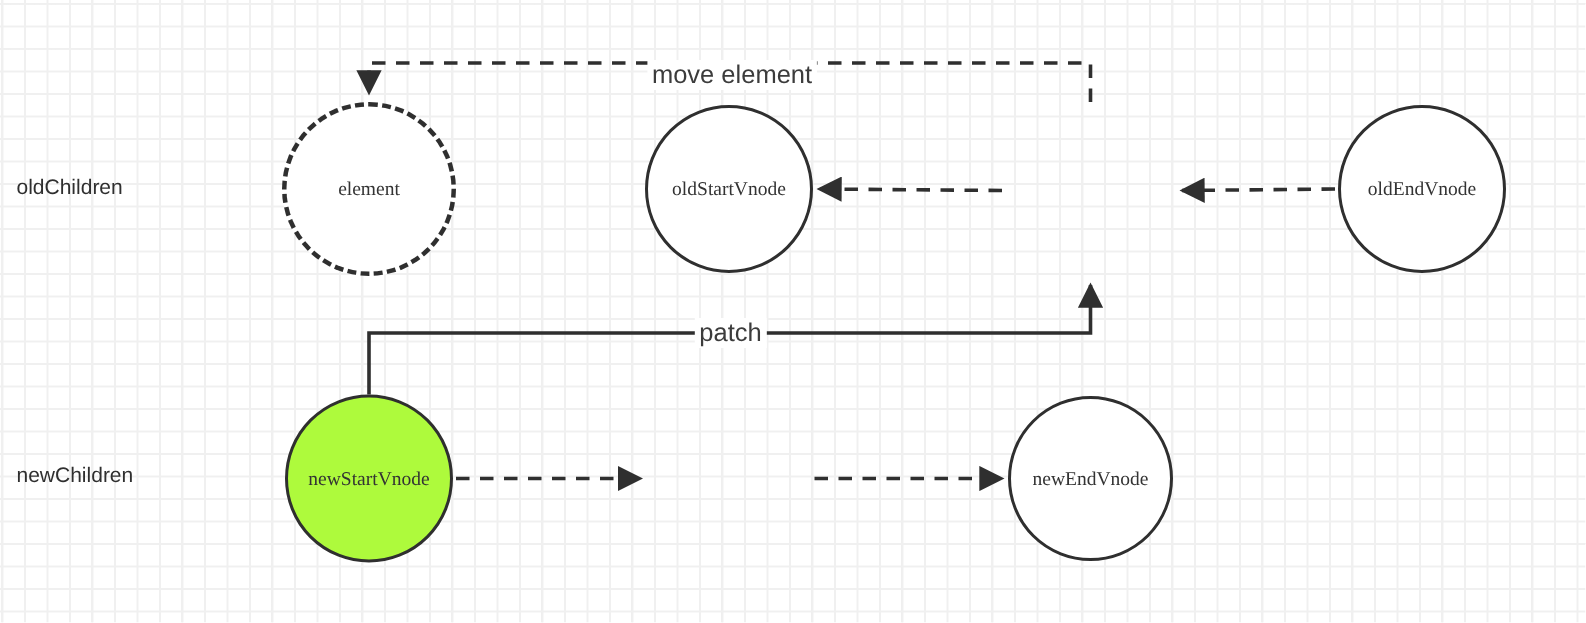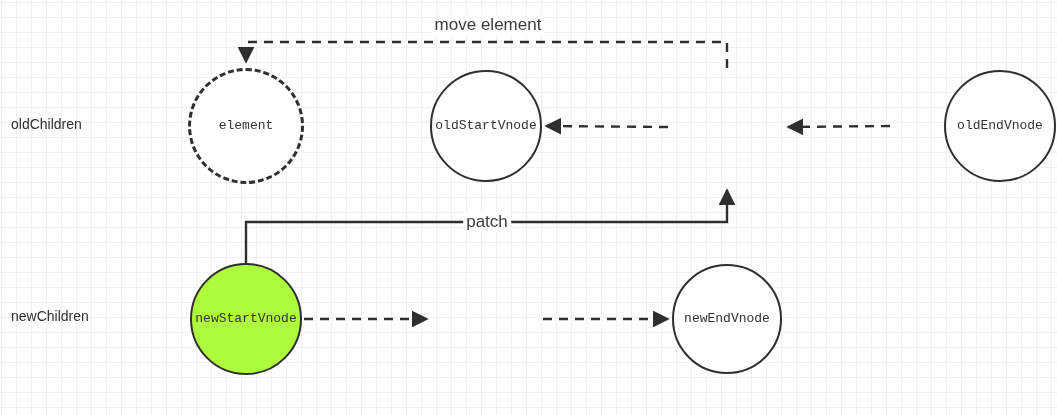--- a/index.html
+++ b/index.html
@@ -31,21 +31,21 @@
   }
   .node {
     position: absolute;
     border-radius: 50%;
     box-sizing: border-box;
     display: flex;
     align-items: center;
     justify-content: center;
     color: #333333;
     font-size: 13px;
-    font-family: Liberation Mono, monospace;
+    font-family: Liberation Serif, serif;
     text-align: center;
     line-height: 1.1;
     z-index: 3;
   }
   .node-solid {
     border: 2px solid #2f2f2f;
     background: #ffffff;
   }
   .node-dashed {
     border: 3px dashed #2f2f2f;
@@ -109,30 +109,30 @@
 
   <div class="node node-dashed" style="left:188px; top:68px; width:116px; height:116px;">
     <span>element</span>
   </div>
 
   <div class="node node-solid" style="left:430px; top:70px; width:112px; height:112px;">
     <span>oldStartVnode</span>
   </div>
 
 
-  <div class="node node-solid" style="left:944px; top:70px; width:112px; height:112px;">
+  <div class="node node-solid" style="left:892px; top:70px; width:112px; height:112px;">
     <span>oldEndVnode</span>
   </div>
 
   <div class="node node-green-solid" style="left:190px; top:263px; width:112px; height:112px;">
     <span>newStartVnode</span>
   </div>
 
 
   <div class="node node-solid" style="left:672px; top:264px; width:110px; height:110px;">
     <span>newEndVnode</span>
   </div>
 
-  <div class="edge-label" style="left:488px; top:25px;text-align:right;">move element</div>
+  <div class="edge-label" style="left:488px; top:50px;text-align:right;">move element</div>
 
   <div class="edge-label" style="left:487px; top:222px;">patch</div>
 
 </div>
 
 </body></html>

